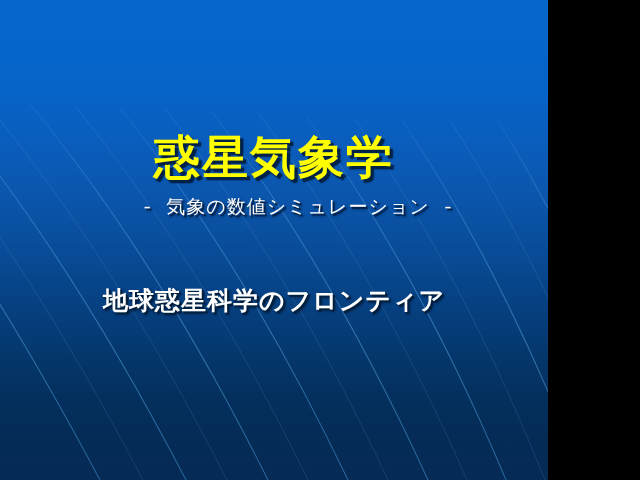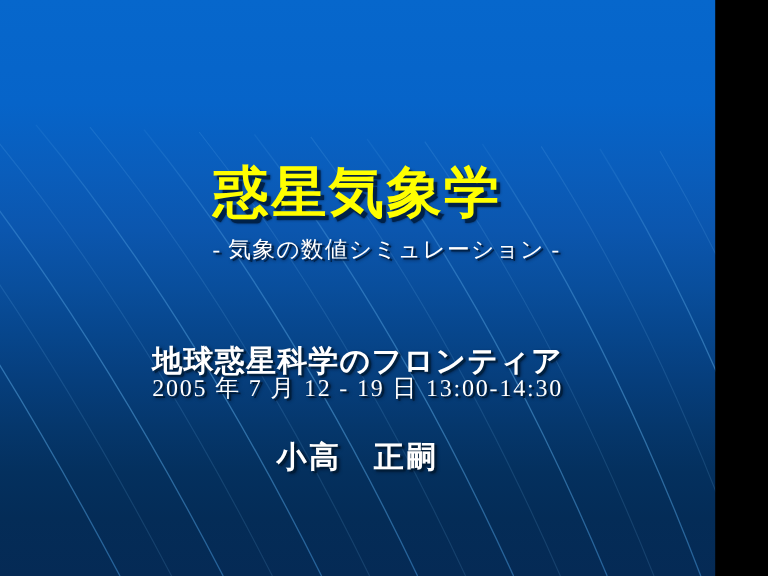--- a/index.html
+++ b/index.html
@@ -3,24 +3,24 @@
 <meta charset="utf-8">
 <title>惑星気象学</title>
 <style>
   html, body {
     margin: 0;
     padding: 0;
     background: #000;
   }
   #slide {
     position: relative;
-    width: 596px;
+    width: 548px;
     height: 480px;
     overflow: hidden;
-    font-family: Liberation Serif, serif;
+    font-family: Liberation Mono, monospace;
     
     background: linear-gradient(to bottom,
         #0667cc 0%,
         #0664c9 18%,
         #0a5dbb 30%,
         #0b56ae 40%,
         #094e9c 50%,
         #07468c 58%,
         #063e7c 66%,
         #05376c 74%,
@@ -196,19 +196,17 @@
   </svg>
 
   <div class="stage">
 
     <div class="title-main">惑星気象学</div>
 
     <div class="title-sub">- 気象の数値シミュレーション -</div>
 
     <div class="event-name">地球惑星科学のフロンティア</div>
 
-    <div class="event-date">2005 年 7 月 12 - 19 日 13:00-14:30</div>
-
-    <div class="author">小高　正嗣</div>
+
 
 
   </div>
 </div>
 
 </body></html>

